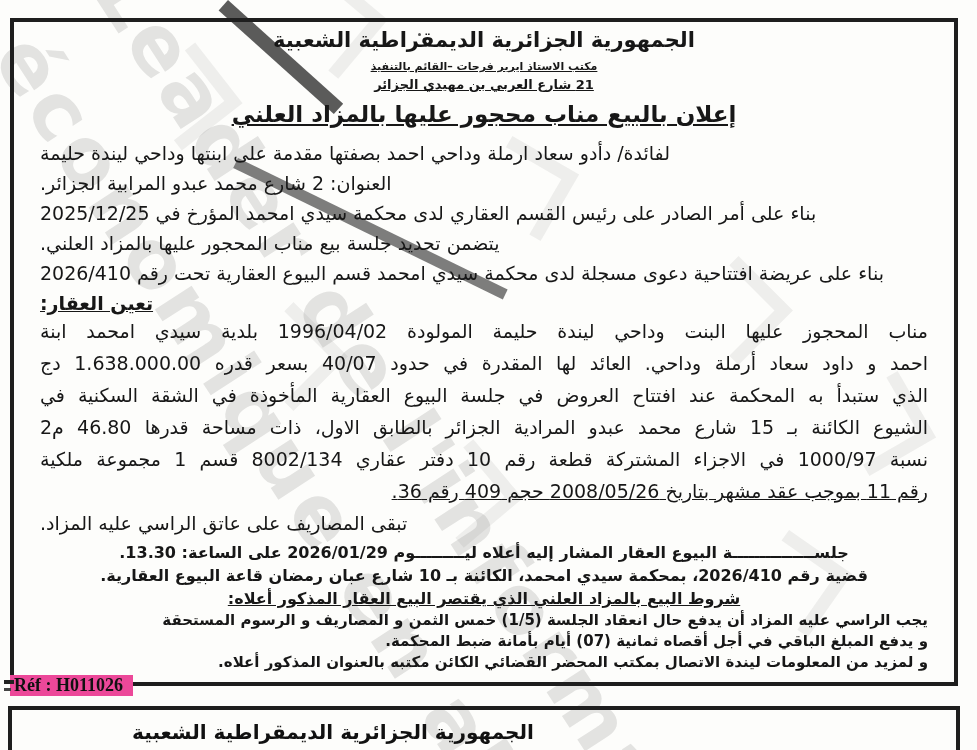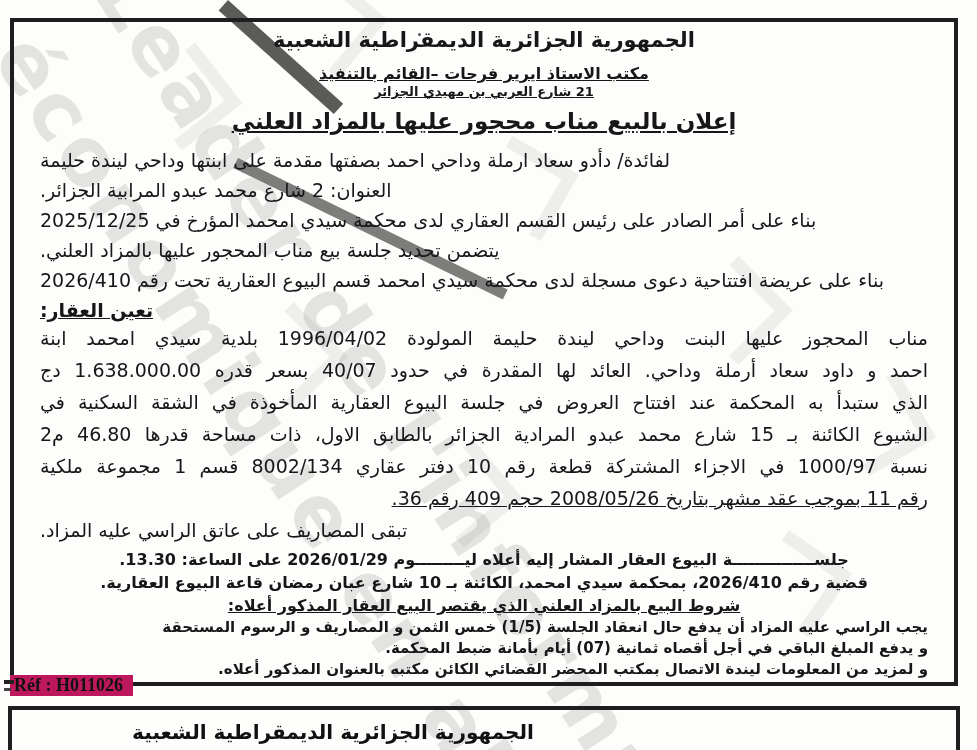--- a/index.html
+++ b/index.html
@@ -25,39 +25,39 @@
     border-left:none;border-bottom:none;
   }
   
   .main-box{
     position:absolute;left:10px;top:18px;width:948px;height:668px;
     border:4px solid #1e1e1e;box-sizing:border-box;
     padding:4px 26px 0 26px;direction:rtl;z-index:1;background:transparent;
   }
   .center{text-align:center;}
   .republic{font-size:21px;font-weight:bold;line-height:29px;}
-  .office{font-size:16px;font-weight:bold;text-decoration:underline;line-height:18px;margin-top:10px;}
+  .office{font-size:11px;font-weight:bold;text-decoration:underline;line-height:18px;margin-top:3px;}
   .addr{font-size:13px;font-weight:bold;text-decoration:underline;line-height:18px;}
   .notice-title{font-size:23px;font-weight:bold;text-decoration:underline;line-height:31px;margin-top:5px;}
   .intro{margin-top:8px;font-size:19px;}
   .intro > div{line-height:30px;text-align:left;}
   .indent{padding-right:88px;}
   .prop-head{font-size:19px;font-weight:bold;text-decoration:underline;line-height:24px;margin-top:3px;text-align:left;}
   .prop{font-size:19px;}
   .jl{line-height:32px;text-align:justify;text-align-last:justify;}
   .jl-last{line-height:32px;text-align:left;text-align-last:right;text-decoration:underline;}
   .fees{font-size:19px;line-height:32px;text-align:left;}
   .s-line{font-size:16px;font-weight:bold;line-height:23px;text-align:center;}
   .s1{margin-top:2px;}
   .cond-head{font-size:16px;font-weight:bold;text-decoration:underline;line-height:23px;text-align:center;}
   .cond{font-size:15px;font-weight:bold;line-height:21px;text-align:right;}
   
   .ref{
     position:absolute;left:-4px;bottom:-14px;z-index:2;direction:ltr;
-    background:#be185d;padding:0 10px 0 4px;
+    background:#ec4899;padding:0 10px 0 4px;
     font-family:"Liberation Serif",serif;font-weight:bold;font-size:18px;color:#111;
   }
   .ref-stub{position:absolute;left:-10px;bottom:-2px;width:10px;height:4px;background:#222;z-index:2;}
   .ref-stub2{position:absolute;left:-10px;bottom:-9px;width:7px;height:3px;background:#444;z-index:2;}
   
   .second-box{
     position:absolute;left:8px;top:706px;width:952px;height:64px;
     border:4px solid #1e1e1e;box-sizing:border-box;z-index:1;background:transparent;
     direction:rtl;
   }

